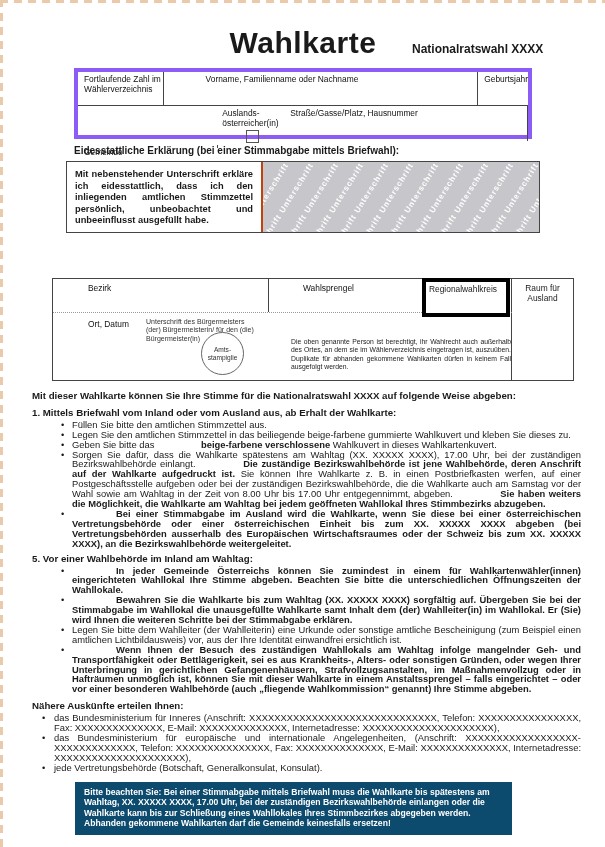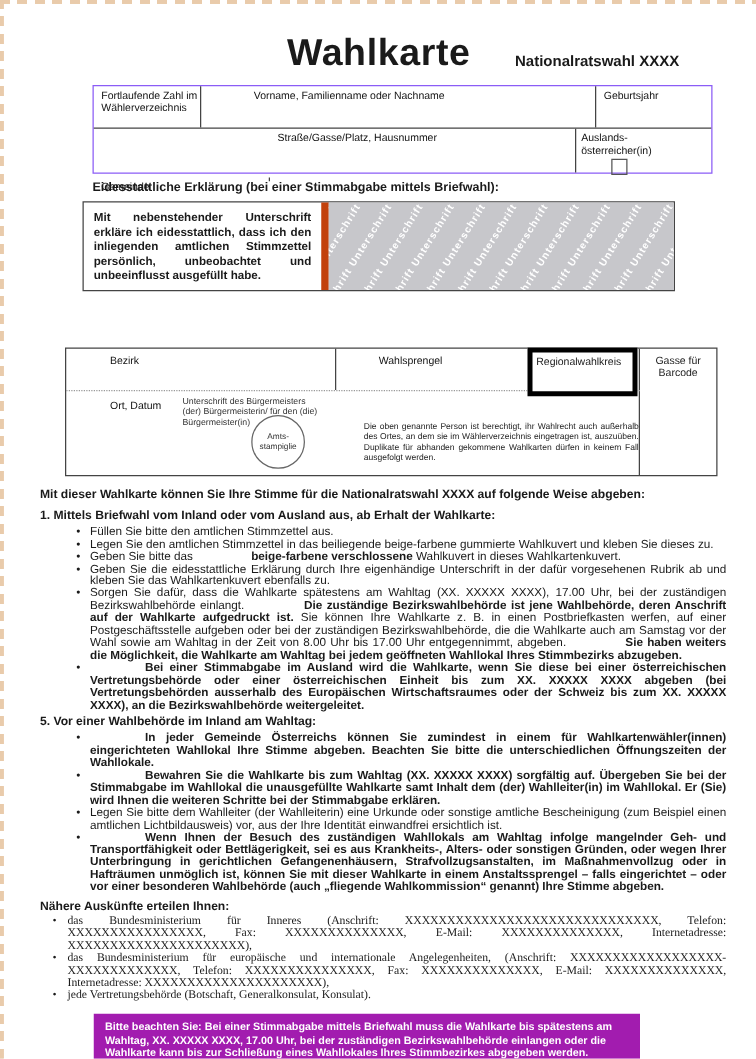--- a/index.html
+++ b/index.html
@@ -11,35 +11,35 @@
   .edge-v{position:absolute;width:3px;top:0;height:100%;
           background:repeating-linear-gradient(0deg,#e9cbab 0 8px,transparent 8px 14px);}
   .edge-top{top:0;} .edge-cut{top:256;} .edge-bottom{top:844;}
   .edge-left{left:0;} .edge-right{left:599;}
 
   .title{position:absolute;top:26px;left:74px;width:458px;text-align:center;
          font-size:30px;font-weight:bold;letter-spacing:.5px;}
   .election{position:absolute;top:42px;left:412px;font-size:12px;font-weight:bold;}
 
   
-  .t1{position:absolute;left:74px;top:68px;width:496px;height:71px;border:1px solid #8b5cf6;box-sizing:border-box;}
+  .t1{position:absolute;left:74px;top:68px;width:458px;height:71px;border:4px solid #8b5cf6;box-sizing:border-box;}
   .t1 .row{display:flex;box-sizing:border-box;}
   .t1 .r1{height:34px;border-bottom:1px solid #444;}
   .t1 .r2{height:35px;}
   .t1 .cell{box-sizing:border-box;padding:3px 0 0 6px;font-size:8.4px;line-height:9.5px;color:#111;}
   .t1 .br{border-right:1px solid #444;}
   .c-serial{width:86px;} .c-name{width:280px;margin-left:36px;} .c-birth{flex:1;}
   .c-gem{width:141px;margin-top:39px;} .c-str{width:245px;} .c-ausl{flex:1;padding-left:4px !important;}
   .ausl-label{width:62px;}
   .checkbox{width:11px;height:11px;border:1px solid #555;margin:2px 0 0 24px;}
 
   .decl-heading{position:absolute;left:74px;top:145px;font-size:10px;font-weight:bold;}
   .decl-box{position:absolute;left:66px;top:161px;width:474px;height:72px;
             border:1px solid #444;box-sizing:border-box;display:flex;}
-  .decl-text{width:196px;box-sizing:border-box;border-right:6px solid #c2410c;
+  .decl-text{width:196px;box-sizing:border-box;border-right:2px solid #c2410c;
              padding:7px 8px 0 8px;font-size:9.3px;line-height:11.6px;font-weight:bold;text-align:justify;}
   .sig-panel{flex:1;position:relative;background:#c7c7cb;overflow:hidden;}
   .wm-line{position:absolute;bottom:-34px;transform:rotate(-58deg);transform-origin:left bottom;
            color:#fff;font-weight:bold;font-size:8px;letter-spacing:1px;white-space:nowrap;}
 
   
   .t2{position:absolute;left:52px;top:278px;width:522px;height:103px;border:1px solid #444;box-sizing:border-box;}
   .t2 .lbl{font-size:8.4px;color:#111;padding-left:28px;}
   .barcode-col{position:absolute;right:0;top:0;bottom:0;width:62px;border-left:1px solid #444;
                text-align:center;padding-top:4px;box-sizing:border-box;font-size:8.4px;line-height:10px;}
@@ -61,24 +61,24 @@
   
   .instr{position:absolute;left:32px;top:391px;width:549px;font-size:9.4px;line-height:9.9px;}
   .intro{font-weight:bold;font-size:9.7px;margin:0 0 7px 0;}
   .sec-title{font-weight:bold;font-size:9.7px;margin:5px 0 2px 0;padding-left:13px;text-indent:-13px;}
   ul.bullets{list-style:none;margin:0;padding:0 0 0 29px;}
   ul.bullets li{position:relative;padding-left:11px;text-align:justify;margin:0;}
   ul.bullets li::before{content:"\2022";position:absolute;left:0;top:0;}
   .b{font-weight:bold;padding-left:44px;}
   .info-head{font-weight:bold;font-size:9.7px;margin:7px 0 2px 0;}
   ul.info-list{list-style:none;margin:0;padding:0 0 0 10px;}
-  ul.info-list li{position:relative;padding-left:12px;text-align:justify;font-family:Liberation Serif, serif;}
+  ul.info-list li{position:relative;padding-left:12px;text-align:justify;}
   ul.info-list li::before{content:"\2022";position:absolute;left:0;top:0;}
 
-  .notice{margin:9px 12px 0 43px;width:437px;box-sizing:border-box;background:#a21caf;color:#fff;
+  .notice{margin:9px 12px 0 43px;width:437px;box-sizing:border-box;background:#0c4a6e;color:#fff;
           padding:5px 9px 6px 9px;font-weight:bold;font-size:8.6px;line-height:10.5px;}
   .notice p{margin:0;text-align:left;}
 </style>
 </head>
 <body>
 
 <div class="page">
 
   <div class="edge-h edge-top"></div>
   <div class="edge-h edge-cut"></div>
@@ -98,26 +98,26 @@
         <span>Vorname, Familienname oder Nachname</span>
       </div>
       <div class="cell c-birth">
         <span>Geburtsjahr</span>
       </div>
     </div>
     <div class="row r2">
       <div class="cell br c-gem">
         <span>Gemeinde</span>
       </div>
-      <div class="cell br c-str">
-        <span>Straße/Gasse/Platz, Hausnummer</span>
-      </div>
       <div class="cell c-ausl">
         <div class="ausl-label">Auslands-österreicher(in)</div>
         <div class="checkbox"></div>
+      </div>
+      <div class="cell br c-str">
+        <span>Straße/Gasse/Platz, Hausnummer</span>
       </div>
     </div>
   </div>
 
   <div class="decl-heading">Eidesstattliche Erklärung (bei einer Stimmabgabe mittels Briefwahl):</div>
   <div class="decl-box">
     <div class="decl-text">Mit nebenstehender Unterschrift erkläre ich eidesstattlich, dass ich den inliegenden amtlichen Stimmzettel persönlich, unbeobachtet und unbeeinflusst ausgefüllt habe.</div>
     <div class="sig-panel">
         <span class="wm-line" style="left: -60px;">Unterschrift Unterschrift Unterschrift Unterschrift Unterschrift</span>
         <span class="wm-line" style="left: -35px;">Unterschrift Unterschrift Unterschrift Unterschrift Unterschrift</span>
@@ -131,21 +131,21 @@
         <span class="wm-line" style="left: 165px;">Unterschrift Unterschrift Unterschrift Unterschrift Unterschrift</span>
         <span class="wm-line" style="left: 190px;">Unterschrift Unterschrift Unterschrift Unterschrift Unterschrift</span>
         <span class="wm-line" style="left: 215px;">Unterschrift Unterschrift Unterschrift Unterschrift Unterschrift</span>
         <span class="wm-line" style="left: 240px;">Unterschrift Unterschrift Unterschrift Unterschrift Unterschrift</span>
         <span class="wm-line" style="left: 265px;">Unterschrift Unterschrift Unterschrift Unterschrift Unterschrift</span>
       </div>
   </div>
 
   <div class="t2">
     <div class="barcode-col">
-      <span>Gasse für Barcode</span>
+      <span>Raum für Ausland</span>
     </div>
     <div class="v-div"></div>
     <div class="row1-div"></div>
     <div class="lbl bezirk">Bezirk</div>
     <div class="lbl sprengel">Wahlsprengel</div>
     <div class="regional">
       <span>Regionalwahlkreis</span>
     </div>
     <div class="lbl ortdatum">Ort, Datum</div>
     <div class="sig-small">Unterschrift des Bürgermeisters (der) Bürgermeisterin/ für den (die) Bürgermeister(in)</div>
@@ -156,21 +156,20 @@
   </div>
 
   <div class="instr">
     <p class="intro">Mit dieser Wahlkarte können Sie Ihre Stimme für die Nationalratswahl XXXX auf folgende Weise abgeben:</p>
     <div>
         <p class="sec-title">1. Mittels Briefwahl vom Inland oder vom Ausland aus, ab Erhalt der Wahlkarte:</p>
         <ul class="bullets">
           <li><span>Füllen Sie bitte den amtlichen Stimmzettel aus.</span></li>
           <li><span>Legen Sie den amtlichen Stimmzettel in das beiliegende beige-farbene gummierte Wahlkuvert und kleben Sie dieses zu.</span></li>
           <li><span>Geben Sie bitte das </span><span class="b">beige-farbene verschlossene</span><span> Wahlkuvert in dieses Wahlkartenkuvert.</span></li>
-          <li><span>Geben Sie die eidesstattliche Erklärung durch Ihre eigenhändige Unterschrift in der dafür vorgesehenen Rubrik ab und kleben Sie das Wahlkartenkuvert ebenfalls zu.</span></li>
           <li><span>Sorgen Sie dafür, dass die Wahlkarte spätestens am Wahltag (XX. XXXXX XXXX), 17.00 Uhr, bei der zuständigen Bezirkswahlbehörde einlangt. </span><span class="b">Die zuständige Bezirkswahlbehörde ist jene Wahlbehörde, deren Anschrift auf der Wahlkarte aufgedruckt ist. </span><span>Sie können Ihre Wahlkarte z. B. in einen Postbriefkasten werfen, auf einer Postgeschäftsstelle aufgeben oder bei der zuständigen Bezirkswahlbehörde, die die Wahlkarte auch am Samstag vor der Wahl sowie am Wahltag in der Zeit von 8.00 Uhr bis 17.00 Uhr entgegennimmt, abgeben. </span><span class="b">Sie haben weiters die Möglichkeit, die Wahlkarte am Wahltag bei jedem geöffneten Wahllokal Ihres Stimmbezirks abzugeben.</span></li>
           <li><span class="b">Bei einer Stimmabgabe im Ausland wird die Wahlkarte, wenn Sie diese bei einer österreichischen Vertretungsbehörde oder einer österreichischen Einheit bis zum XX. XXXXX XXXX abgeben (bei Vertretungsbehörden ausserhalb des Europäischen Wirtschaftsraumes oder der Schweiz bis zum XX. XXXXX XXXX), an die Bezirkswahlbehörde weitergeleitet.</span></li>
         </ul>
         <p class="sec-title">5. Vor einer Wahlbehörde im Inland am Wahltag:</p>
         <ul class="bullets">
           <li><span class="b">In jeder Gemeinde Österreichs können Sie zumindest in einem für Wahlkartenwähler(innen) eingerichteten Wahllokal Ihre Stimme abgeben. Beachten Sie bitte die unterschiedlichen Öffnungszeiten der Wahllokale.</span></li>
           <li><span class="b">Bewahren Sie die Wahlkarte bis zum Wahltag (XX. XXXXX XXXX) sorgfältig auf. Übergeben Sie bei der Stimmabgabe im Wahllokal die unausgefüllte Wahlkarte samt Inhalt dem (der) Wahlleiter(in) im Wahllokal. Er (Sie) wird Ihnen die weiteren Schritte bei der Stimmabgabe erklären.</span></li>
           <li><span>Legen Sie bitte dem Wahlleiter (der Wahlleiterin) eine Urkunde oder sonstige amtliche Bescheinigung (zum Beispiel einen amtlichen Lichtbildausweis) vor, aus der Ihre Identität einwandfrei ersichtlich ist.</span></li>
           <li><span class="b">Wenn Ihnen der Besuch des zuständigen Wahllokals am Wahltag infolge mangelnder Geh- und Transportfähigkeit oder Bettlägerigkeit, sei es aus Krankheits-, Alters- oder sonstigen Gründen, oder wegen Ihrer Unterbringung in gerichtlichen Gefangenenhäusern, Strafvollzugsanstalten, im Maßnahmenvollzug oder in Hafträumen unmöglich ist, können Sie mit dieser Wahlkarte in einem Anstaltssprengel – falls eingerichtet – oder vor einer besonderen Wahlbehörde (auch „fliegende Wahlkommission“ genannt) Ihre Stimme abgeben.</span></li>
         </ul>

